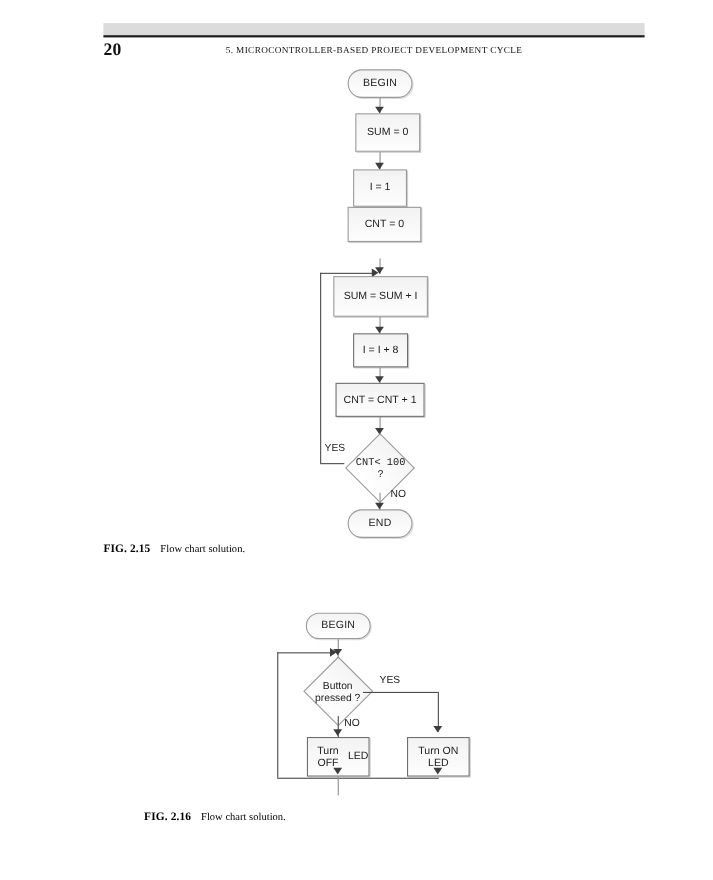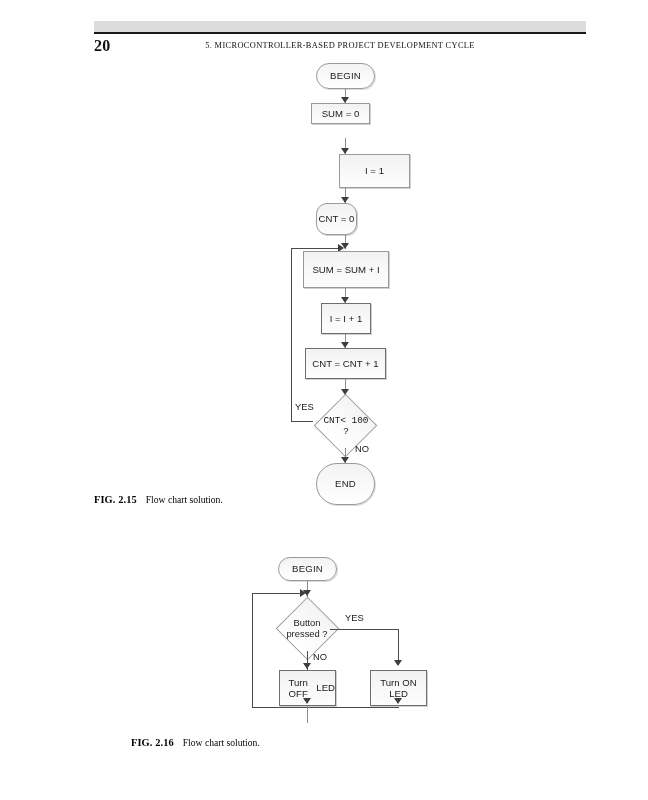--- a/index.html
+++ b/index.html
@@ -189,62 +189,62 @@
   <div class="head-rule"></div>
   <div class="folio">20</div>
   <div class="running-head">5.  MICROCONTROLLER-BASED PROJECT DEVELOPMENT CYCLE</div>
 
   <div class="chart">
 
     <div class="node term" style="left:316px; top:63px; width:59px; height:26px;">BEGIN</div>
     <div class="ln v" style="left:345px; top:89px; height:14px;"></div>
     <div class="arrow-d" style="left:341px; top:97px;"></div>
 
-    <div class="node proc" style="left:311px; top:103px; width:59px; height:21px;text-align:right;">SUM = 0</div>
+    <div class="node proc" style="left:323px; top:103px; width:59px; height:35px;text-align:right;">SUM = 0</div>
     <div class="ln v" style="left:345px; top:138px; height:16px;"></div>
     <div class="arrow-d" style="left:341px; top:148px;"></div>
 
-    <div class="node proc" style="left:339px; top:154px; width:71px; height:34px;">I = 1</div>
+    <div class="node proc" style="left:321px; top:154px; width:49px; height:34px;">I = 1</div>
     <div class="ln v" style="left:345px; top:188px; height:15px;"></div>
     <div class="arrow-d" style="left:341px; top:197px;"></div>
 
-    <div class="node proc" style="left:316px; top:203px; width:41px; height:32px;border-radius:11px;">CNT = 0</div>
+    <div class="node proc" style="left:316px; top:188px; width:67px; height:32px;">CNT = 0</div>
     <div class="ln v" style="left:345px; top:235px; height:14px;"></div>
     <div class="arrow-d" style="left:341px; top:243px;"></div>
 
     <div class="ln h dark" style="left:291px; top:248px; width:49px;"></div>
     <div class="ln v dark" style="left:291px; top:248px; height:173px;"></div>
     <div class="ln h dark" style="left:291px; top:421px; width:22px;"></div>
     <div class="arrow-r" style="left:338px; top:244px;"></div>
 
     <div class="node proc" style="left:303px; top:251px; width:86px; height:37px;">SUM = SUM + I</div>
     <div class="ln v" style="left:345px; top:288px; height:15px;"></div>
     <div class="arrow-d" style="left:341px; top:297px;"></div>
 
-    <div class="node proc thick" style="left:321px; top:303px; width:50px; height:31px;">I = I + 1</div>
+    <div class="node proc thick" style="left:321px; top:303px; width:50px; height:31px;">I = I + 8</div>
     <div class="ln v" style="left:345px; top:334px; height:14px;"></div>
     <div class="arrow-d" style="left:341px; top:342px;"></div>
 
     <div class="node proc thick" style="left:305px; top:348px; width:81px; height:31px;">CNT = CNT + 1</div>
     <div class="ln v" style="left:345px; top:379px; height:17px;"></div>
     <div class="arrow-d" style="left:341px; top:389px;"></div>
 
     <div class="dec-shape" style="left:323px; top:403px; width:45px; height:45px;"></div>
     <div class="dec-label" style="left:311px; top:408px; width:70px; height:36px; flex-direction:column;font-family:Liberation Mono, monospace;">
       <span>CNT&lt; 100</span>
       <span>?</span>
     </div>
 
     <div class="edge-label" style="left:295px; top:401px;">YES</div>
     <div class="edge-label" style="left:355px; top:443px;">NO</div>
 
     <div class="ln v" style="left:345px; top:448px; height:17px;"></div>
     <div class="arrow-d" style="left:341px; top:457px;"></div>
 
-    <div class="node term" style="left:316px; top:463px; width:59px; height:42px;">END</div>
+    <div class="node term" style="left:316px; top:463px; width:59px; height:26px;">END</div>
   </div>
 
   <div class="caption" style="left:94px; top:494px;">
     <span class="fignum">FIG. 2.15</span><span class="captext">Flow chart solution.</span>
   </div>
 
 
   <div class="chart">
 
     <div class="node term" style="left:278px; top:557px; width:59px; height:24px;">BEGIN</div>

